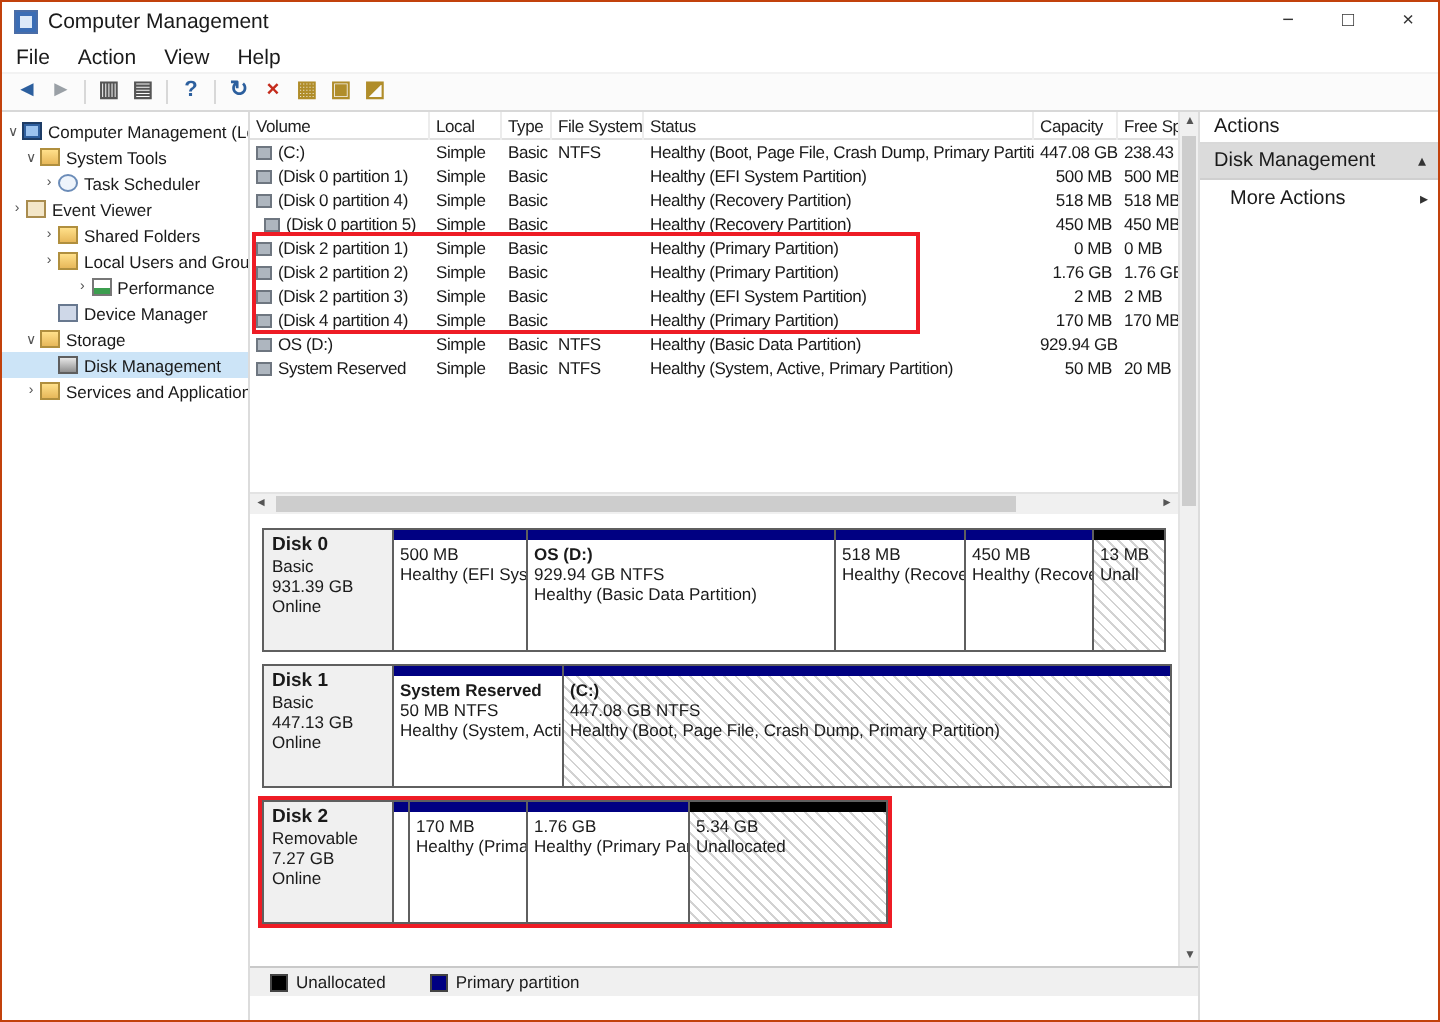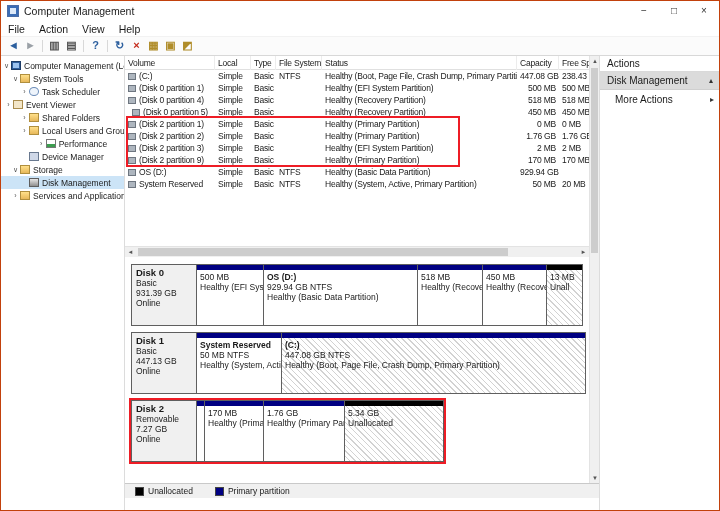--- a/index.html
+++ b/index.html
@@ -254,21 +254,21 @@
                 <div class="trow">
                   <span class="tcell" style="width: 90px;"><span class="vicon"></span><span>(Disk 2 partition 3)</span></span>
                   <span class="tcell" style="width: 36px;">Simple</span>
                   <span class="tcell" style="width: 25px;">Basic</span>
                   <span class="tcell" style="width: 46px;"></span>
                   <span class="tcell" style="width: 195px;">Healthy (EFI System Partition)</span>
                   <span class="tcell num" style="width: 42px;">2 MB</span>
                   <span class="tcell" style="width: 32px;">2 MB</span>
                 </div>
                 <div class="trow">
-                  <span class="tcell" style="width: 90px;"><span class="vicon"></span><span>(Disk 2 partition 9)</span></span>
+                  <span class="tcell" style="width: 90px;"><span class="vicon"></span><span>(Disk 4 partition 4)</span></span>
                   <span class="tcell" style="width: 36px;">Simple</span>
                   <span class="tcell" style="width: 25px;">Basic</span>
                   <span class="tcell" style="width: 46px;"></span>
                   <span class="tcell" style="width: 195px;">Healthy (Primary Partition)</span>
                   <span class="tcell num" style="width: 42px;">170 MB</span>
                   <span class="tcell" style="width: 32px;">170 MB</span>
                 </div>
                 <div class="trow">
                   <span class="tcell" style="width: 90px;"><span class="vicon"></span><span>OS (D:)</span></span>
                   <span class="tcell" style="width: 36px;">Simple</span>

